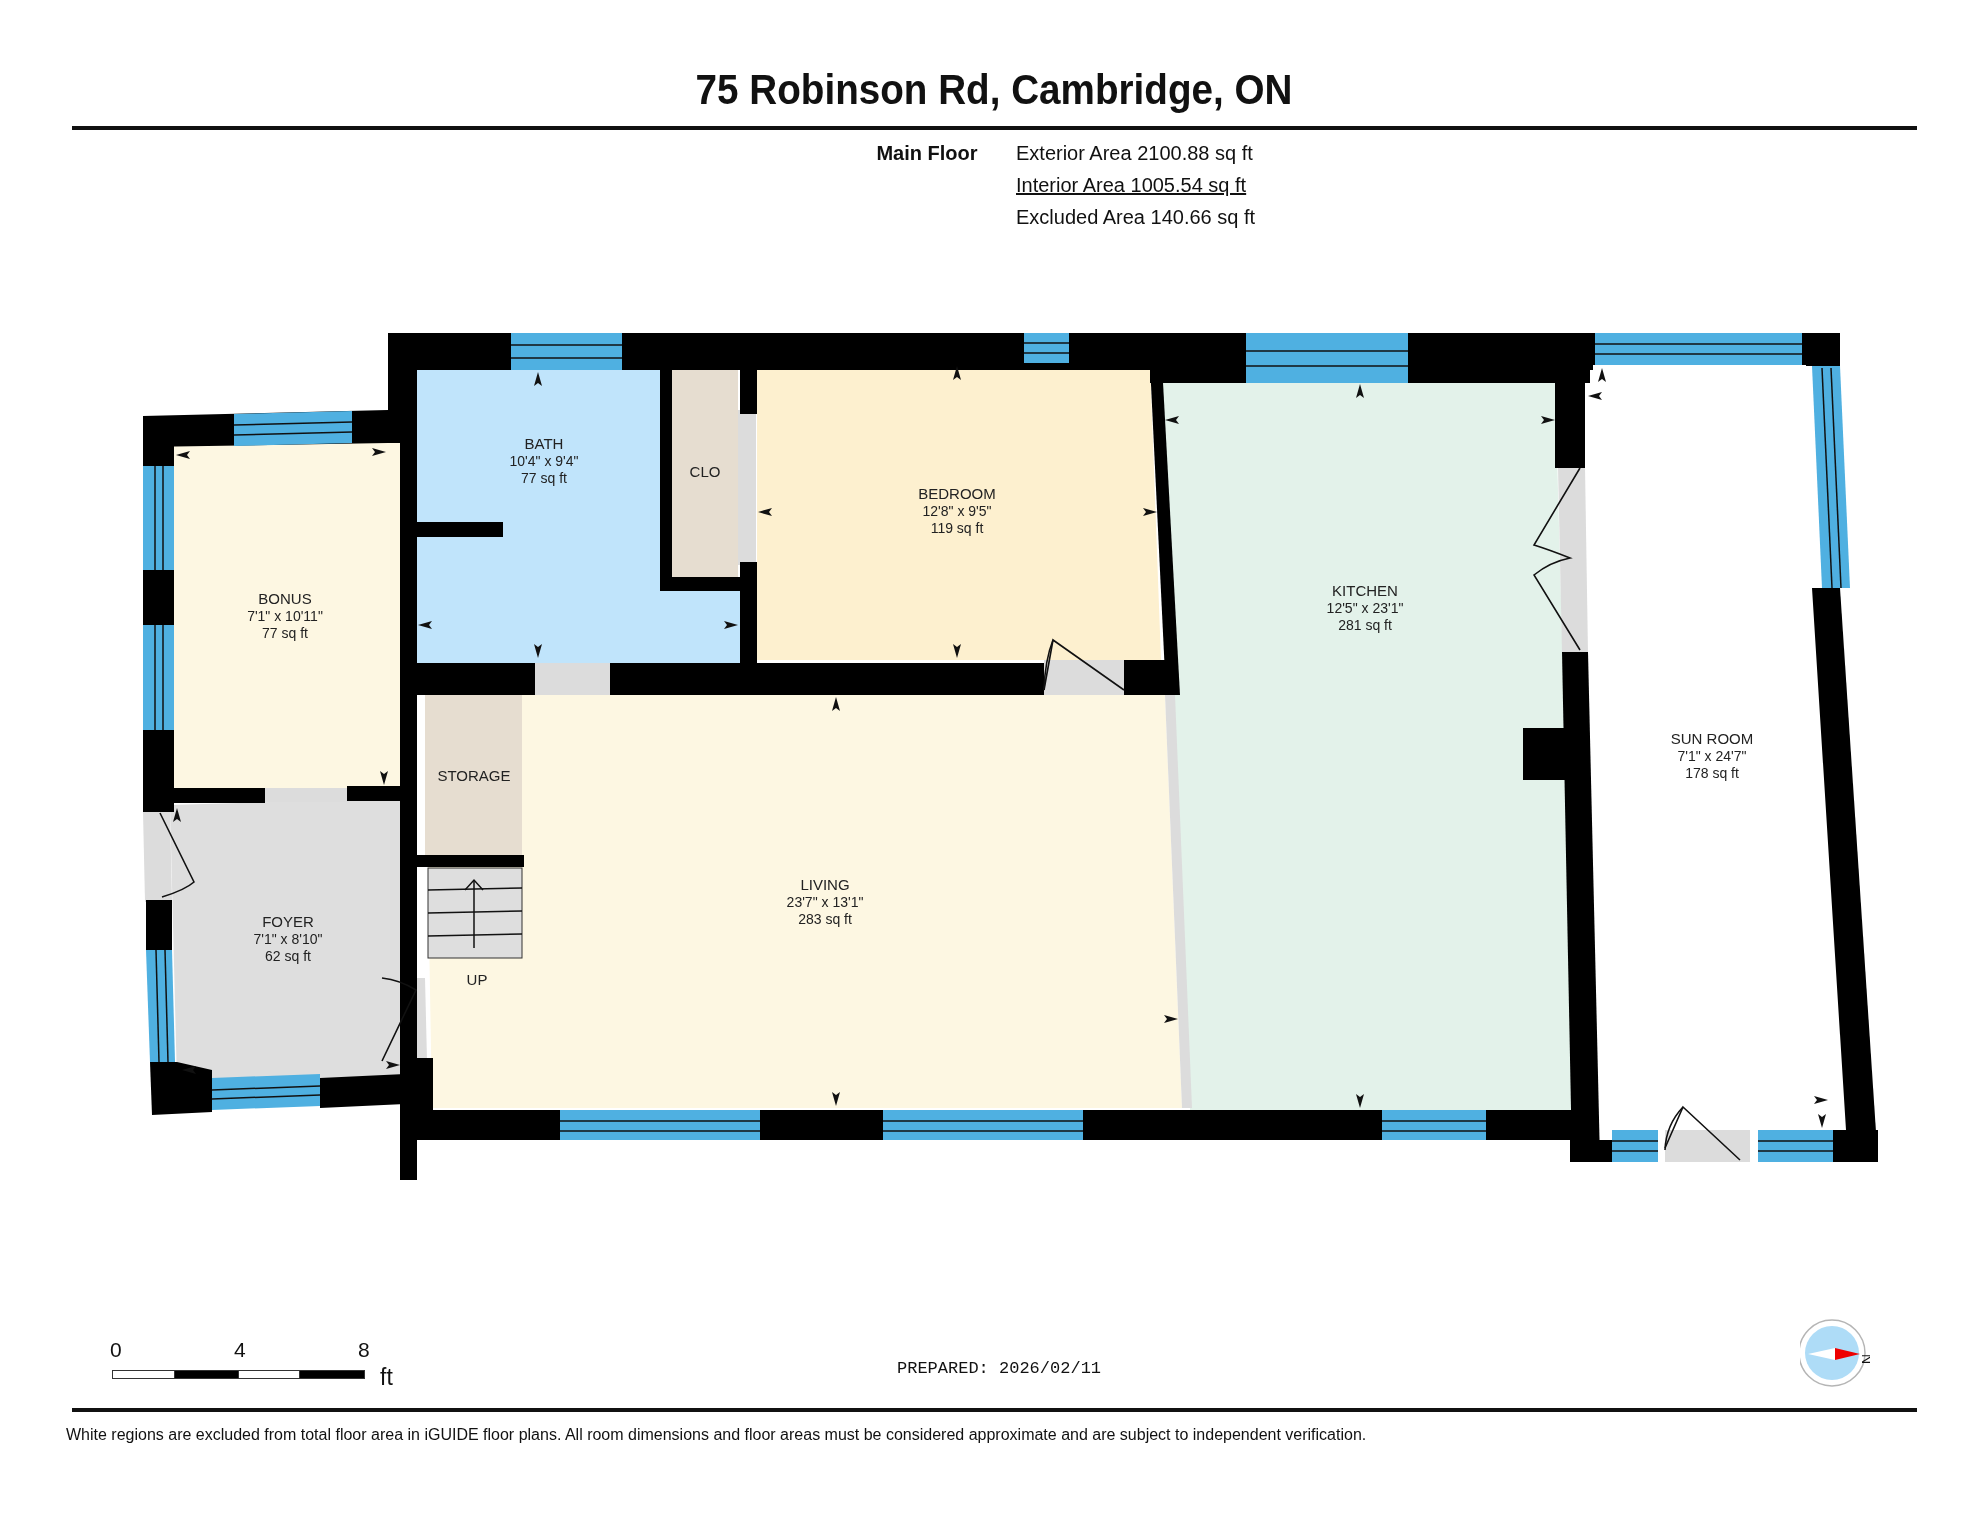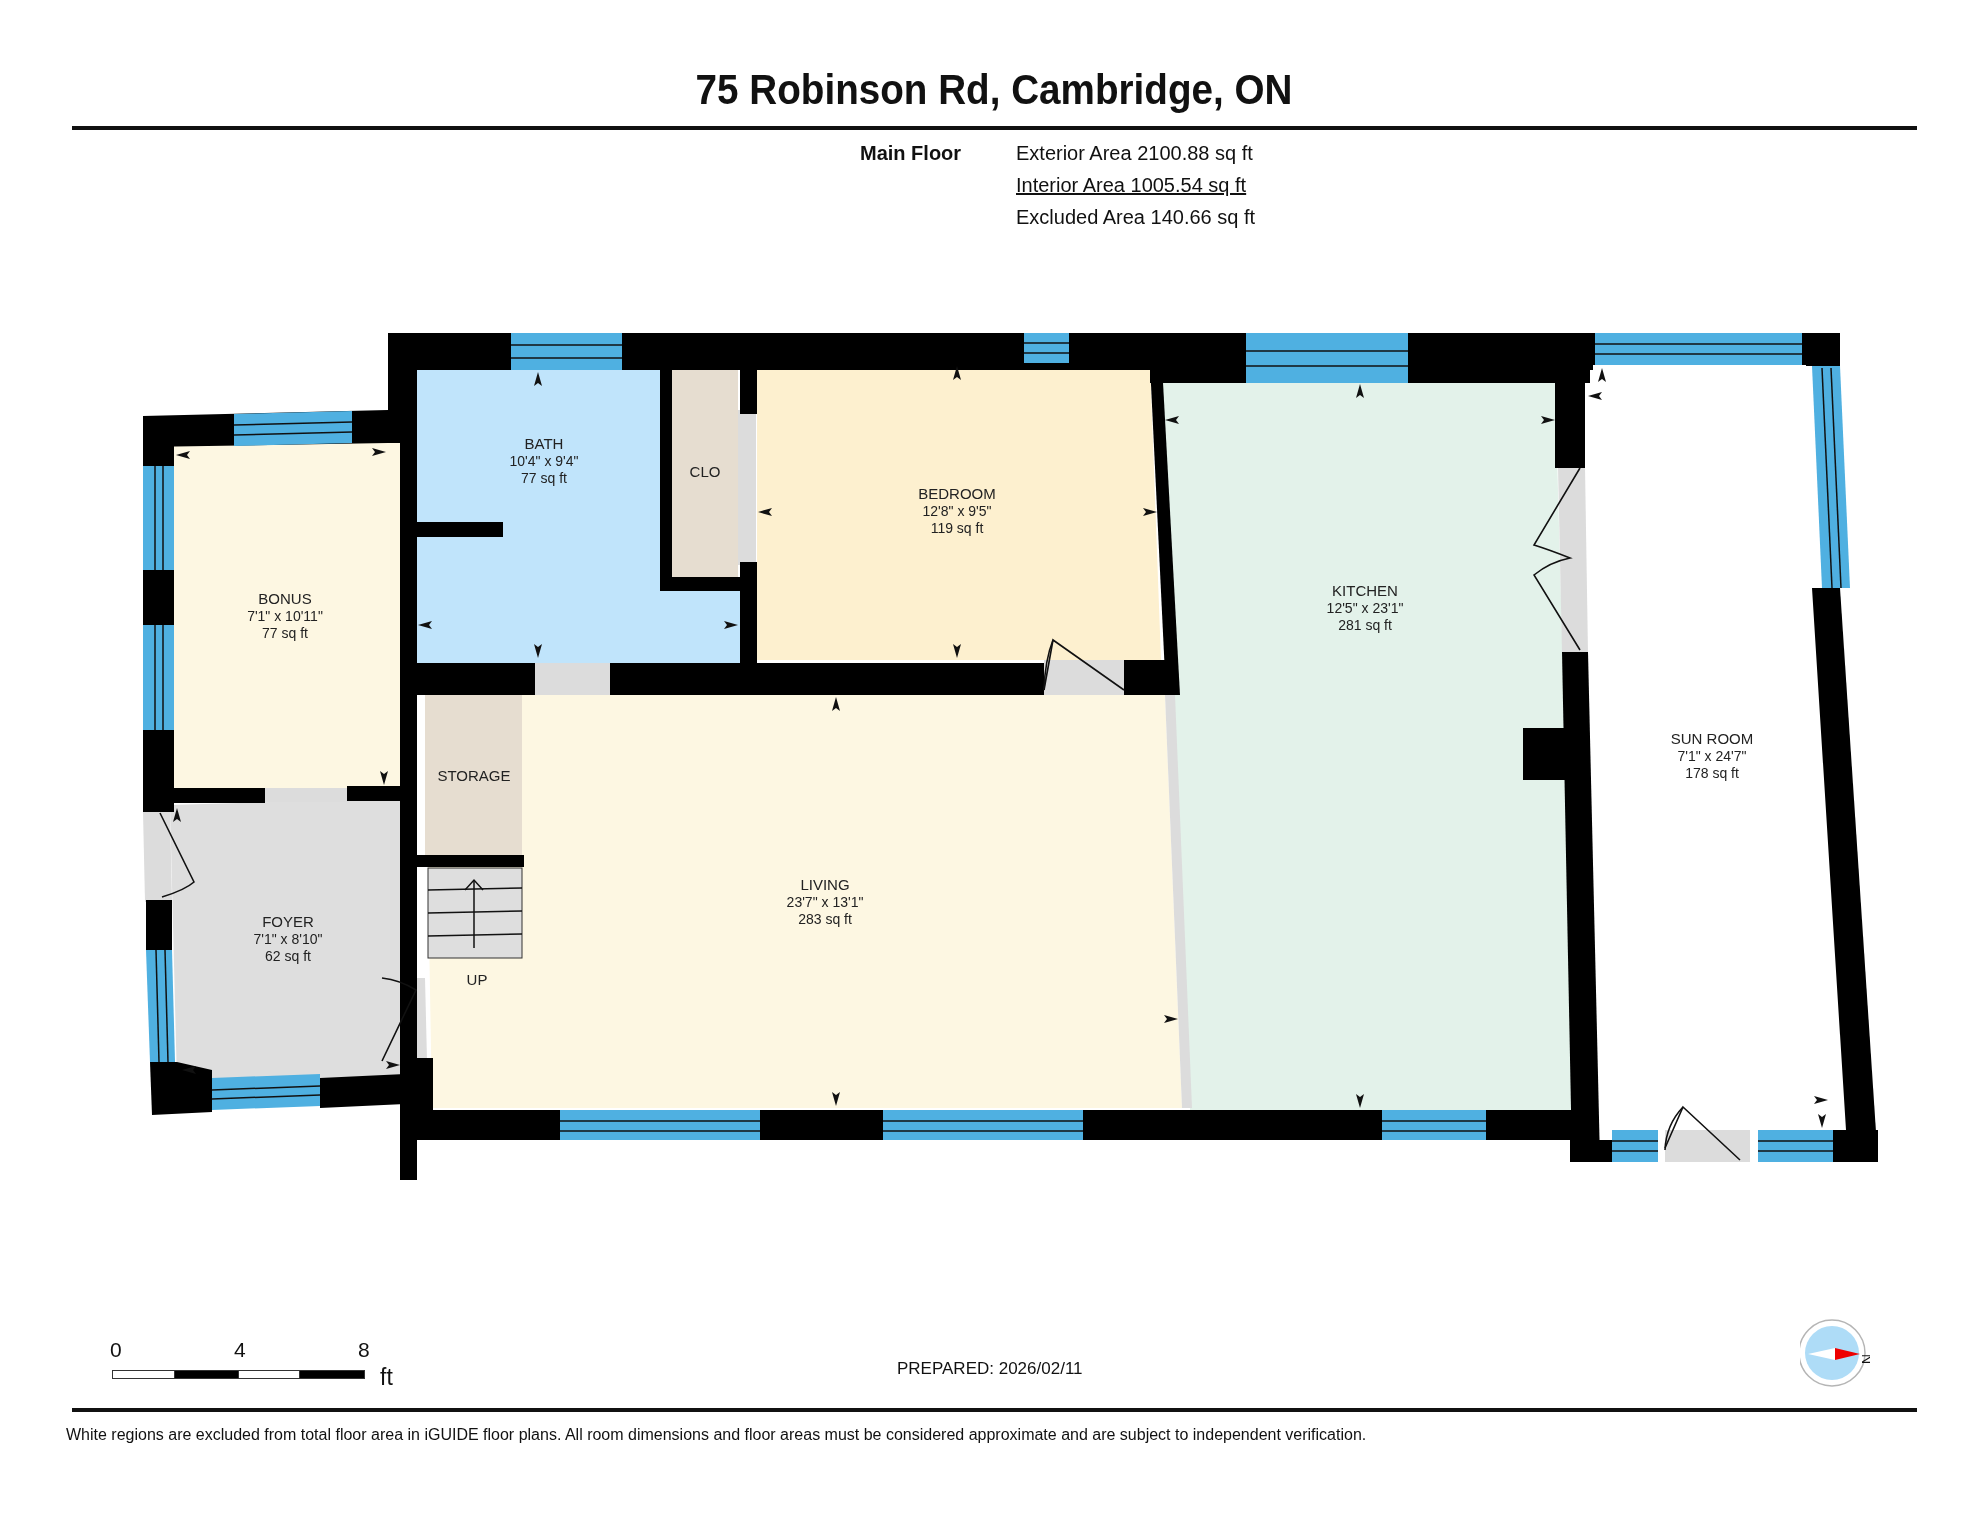--- a/index.html
+++ b/index.html
@@ -1,29 +1,29 @@
 <!DOCTYPE html>
 <html><head>
 <meta charset="utf-8">
 <style>
   html, body { margin:0; padding:0; background:#ffffff; }
   body { width:1988px; height:1536px; position:relative; overflow:hidden; font-family:"Liberation Sans", sans-serif; color:#111; }
   .title { position:absolute; left:0; width:1988px; top:66px; text-align:center; font-size:42px; font-weight:bold; letter-spacing:0px; transform:scaleX(0.92); }
   .rule { position:absolute; left:72px; width:1845px; height:4px; background:#111; }
   .info { position:absolute; top:140px; left:0; width:1988px; font-size:20px; }
-  .info .lbl { position:absolute; left:860px; width:134px; text-align:left; font-weight:bold; top:2px; }
+  .info .lbl { position:absolute; left:860px; width:134px; text-align:center; font-weight:bold; top:2px; }
   .info .val { position:absolute; left:1016px; white-space:nowrap; }
   svg.plan { position:absolute; left:0; top:0; }
   .roomtxt { font-family:"Liberation Sans", sans-serif; font-size:14px; fill:#222; text-anchor:middle; }
   .roomname { font-size:15px; }
   .scale { position:absolute; left:106px; top:1338px; }
   .scale .n { position:absolute; top:0; font-size:21px; }
   .scale .bar { position:absolute; top:32px; height:9px; border:1px solid #333; box-sizing:border-box; }
   .scale .ft { position:absolute; left:274px; top:26px; font-size:23px; }
-  .prepared { position:absolute; left:897px; top:1359px; font-size:17px; }
+  .prepared { position:absolute; left:897px; top:1359px; font-size:17px;font-family:Liberation Mono, monospace; }
   .footer { position:absolute; left:66px; top:1426px; font-size:16px; white-space:nowrap; }
   .compass { position:absolute; left:1800px; top:1318px; width:70px; height:70px; }
 </style>
 </head>
 <body>
 
 <div class="title">75 Robinson Rd, Cambridge, ON</div>
 <div class="rule" style="top:126px;"></div>
 
 <div class="info">

